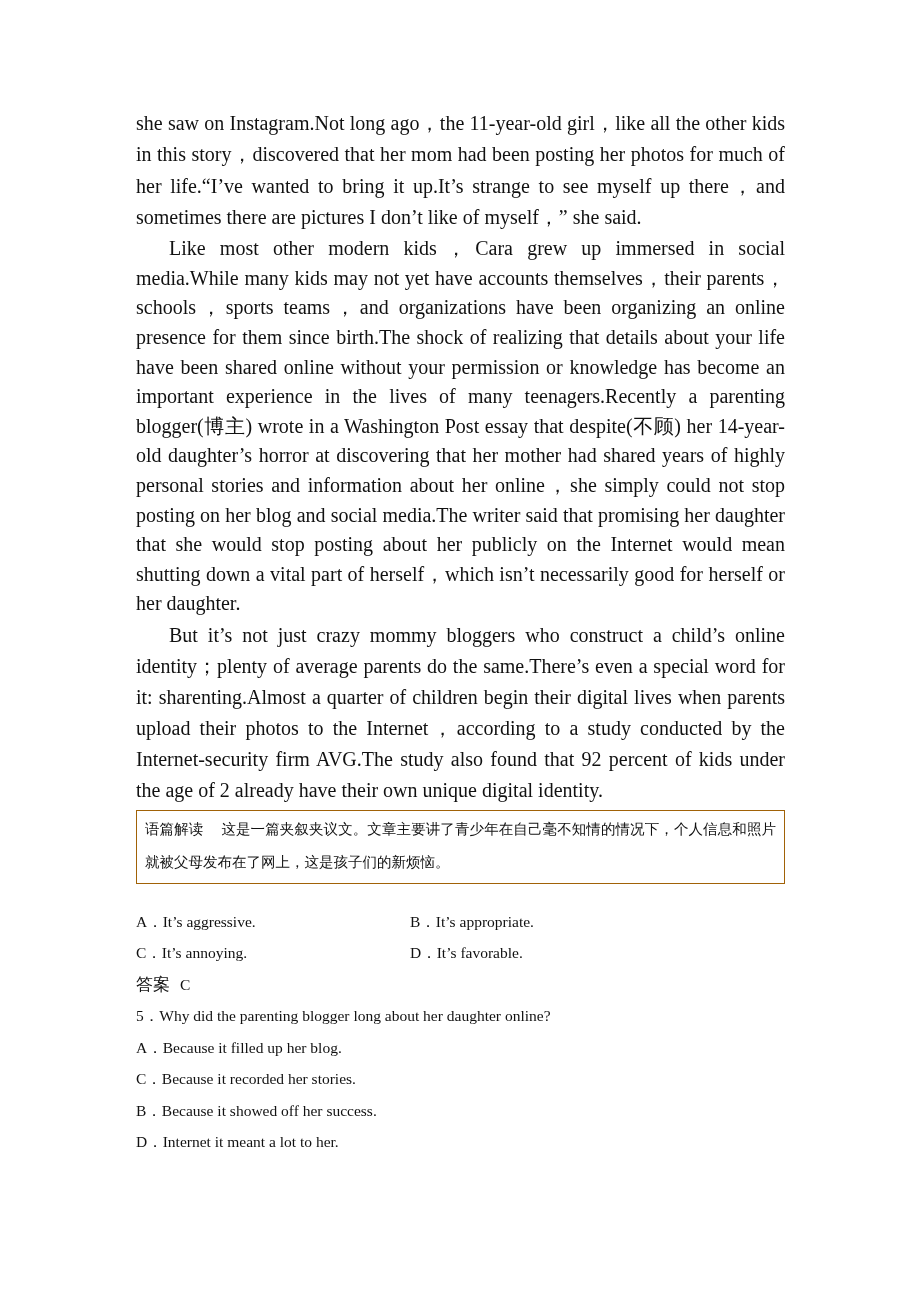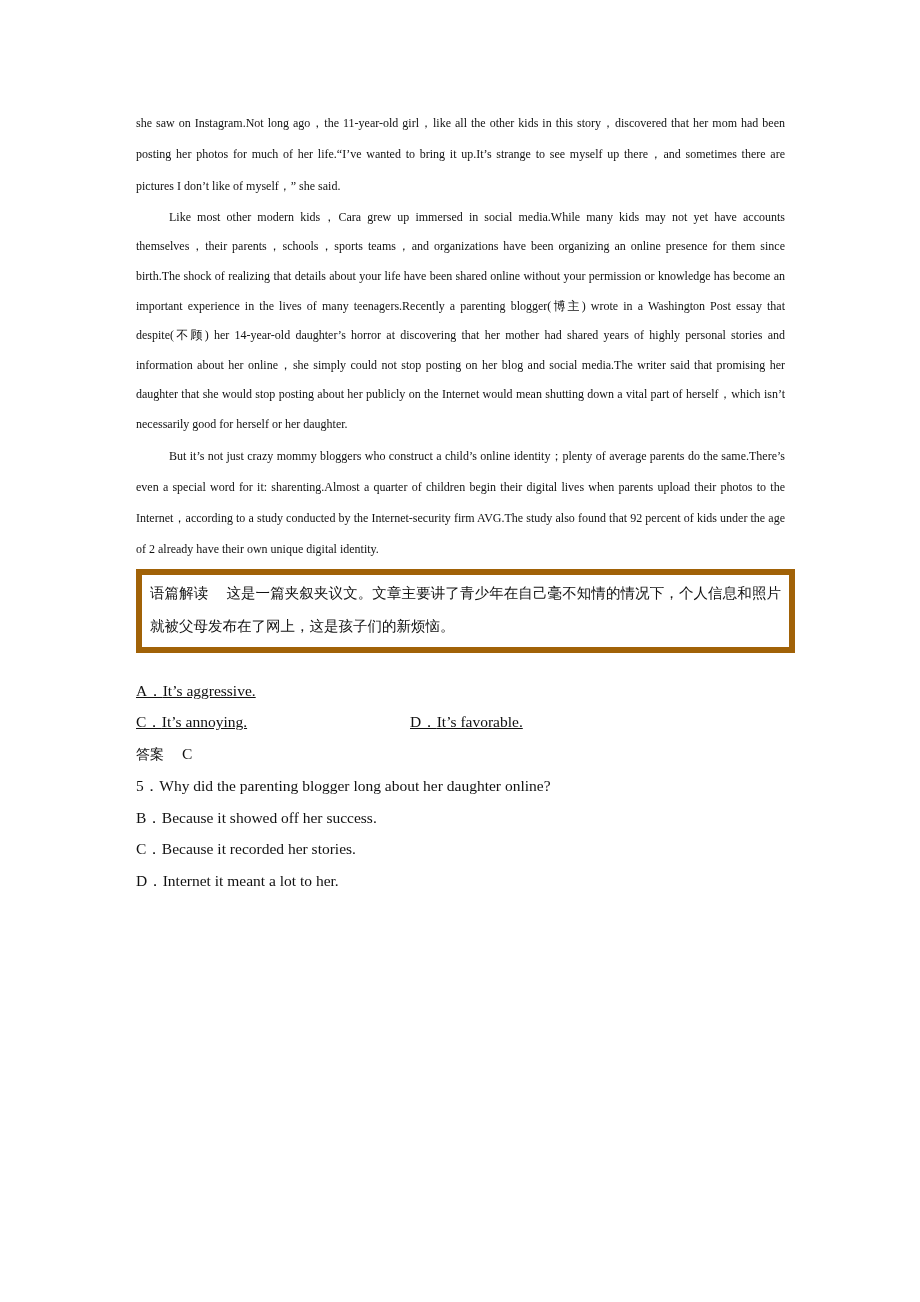--- a/index.html
+++ b/index.html
@@ -15,57 +15,57 @@
       font-family: "Liberation Serif", "DejaVu Serif", serif;
       color: #111111;
     }
     .page {
       position: absolute;
       left: 136px;
       top: 108px;
       width: 649px;
     }
     .p {
-      font-size: 12px;
+      font-size: 20px;
       line-height: 31px;
       text-align: justify;
       text-align-last: left;
       margin: 0;
     }
     .p.indent { text-indent: 33px; }
     .p1 { line-height: 31.3px; }
     .p2 { line-height: 29.6px; margin-top: 1px; }
     .p3 { line-height: 31px; margin-top: 1px; }
     .summary-box {
-      border: 6px solid #a16207;
+      border: 1px solid #a16207;
       margin-top: 4px;
       margin-left: 0;
       width: 631px;
       padding: 2px 8px 4px 8px;
       font-family: "DejaVu Sans", "Liberation Sans", sans-serif;
       font-size: 14.5px;
       line-height: 33px;
       color: #111;
       text-align: justify;
       text-align-last: left;
     }
     .summary-label { margin-right: 18px; }
     .questions { margin-top: 22px; }
     .q-line {
       font-size: 15.5px;
       line-height: 31.5px;
       margin: 0;
       white-space: nowrap;
     }
-    .opt-row { display: flex; text-decoration: underline; }
+    .opt-row { display: flex; }
     .opt-row .opt { width: 274px; }
     .answer-label, .analysis-label {
       font-family: Liberation Sans, sans-serif;
-      font-size: 14px;
-      margin-right: 18px;
+      font-size: 17px;
+      margin-right: 10px;
     }
     .analysis {
       font-size: 15.5px;
       line-height: 34px;
       text-align: justify;
       text-align-last: left;
       margin: 0;
     }
     .q5 { margin-top: 0px; }
   </style>
@@ -82,33 +82,35 @@
 
   <div class="summary-box">
     <span class="summary-label">语篇解读</span><span>这是一篇夹叙夹议文。文章主要讲了青少年在自己毫不知情的情况下，个人信息和照片就被父母发布在了网上，这是孩子们的新烦恼。</span>
   </div>
 
   <div class="questions">
 
     <div>
       <div class="opt-row">
         <p class="q-line opt"><span>A．</span><span>It’s aggressive.</span></p>
+        <p class="q-line opt"><span>B．</span><span>It’s appropriate.</span></p>
       </div>
       <div class="opt-row">
         <p class="q-line opt"><span>C．</span><span>It’s annoying.</span></p>
         <p class="q-line opt"><span>D．</span><span>It’s favorable.</span></p>
       </div>
       <p class="q-line">
         <span class="answer-label">答案</span><span>C</span>
       </p>
     </div>
 
     <div class="q5">
       <p class="q-line">
         <span>5．</span><span>Why did the parenting blogger long about her daughter online?</span>
       </p>
+      <p class="q-line"><span>A．</span><span>Because it filled up her blog.</span></p>
+      <p class="q-line"><span>C．</span><span>Because it recorded her stories.</span></p>
       <p class="q-line"><span>B．</span><span>Because it showed off her success.</span></p>
-      <p class="q-line"><span>C．</span><span>Because it recorded her stories.</span></p>
       <p class="q-line"><span>D．</span><span>Internet it meant a lot to her.</span></p>
     </div>
 
   </div>
 </div>
 
 </body></html>

